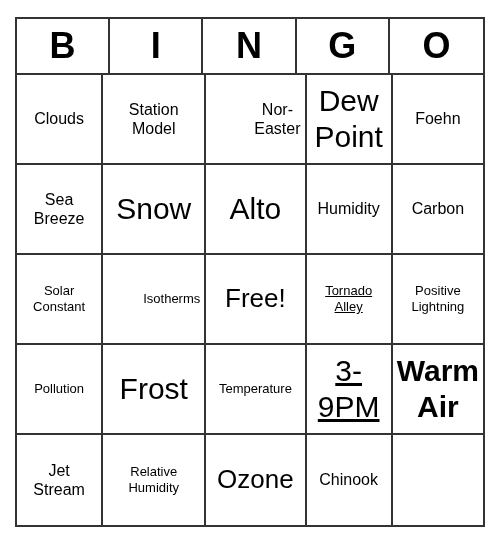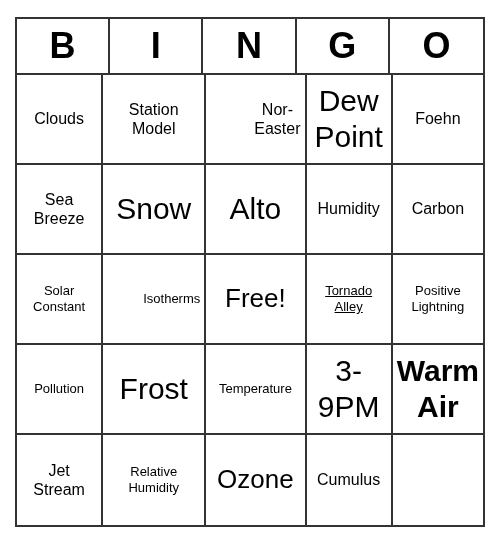--- a/index.html
+++ b/index.html
@@ -132,31 +132,31 @@
       <div class="bingo-cell">
         <span class="cell-text" style="font-size: 13px; text-align: right;">Pollution</span>
       </div>
       <div class="bingo-cell">
         <span class="cell-text" style="font-size: 30px;">Frost</span>
       </div>
       <div class="bingo-cell">
         <span class="cell-text" style="font-size: 13px;">Temperature</span>
       </div>
       <div class="bingo-cell">
-        <span class="cell-text" style="font-size: 30px;">3-9PM</span>
+        <span class="cell-text" style="font-size: 30px; text-decoration: underline;">3-9PM</span>
       </div>
       <div class="bingo-cell">
         <span class="cell-text" style="font-size: 30px; font-weight: bold; text-align: center;">Warm Air</span>
       </div>
       <div class="bingo-cell">
         <span class="cell-text" style="font-size: 16px;">Jet Stream</span>
       </div>
       <div class="bingo-cell">
         <span class="cell-text" style="font-size: 13px;">Relative Humidity</span>
       </div>
       <div class="bingo-cell">
         <span class="cell-text" style="font-size: 26px;">Ozone</span>
       </div>
       <div class="bingo-cell">
-        <span class="cell-text" style="font-size: 16px;">Cumulus</span>
+        <span class="cell-text" style="font-size: 16px;">Chinook</span>
       </div>
     </div>
 </div>
 
 </body></html>

